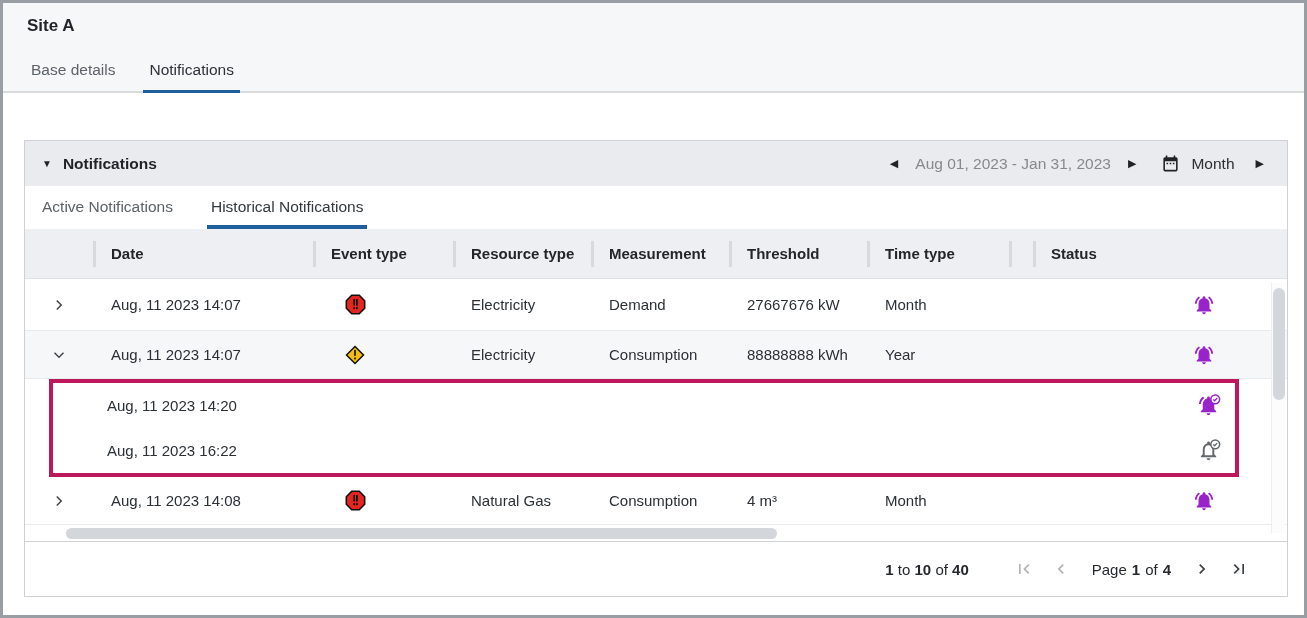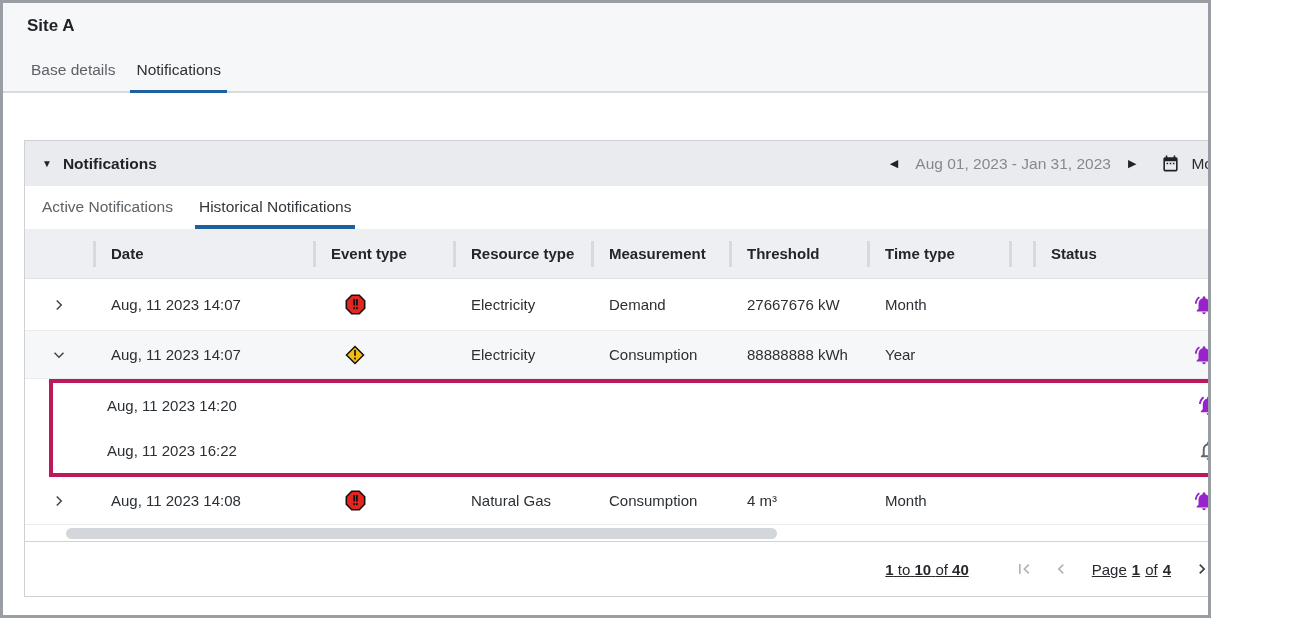--- a/index.html
+++ b/index.html
@@ -1,40 +1,40 @@
 <!DOCTYPE html>
 <html><head>
 <meta charset="utf-8">
 <style>
   * { box-sizing: border-box; }
   body { margin:0; background:#ffffff; font-family:"Liberation Sans", sans-serif; }
-  .frame { position:relative; width:1211px; height:618px; border:3px solid #999ea5; background:#fff; overflow:hidden; }
+  .frame { position:relative; width:1307px; height:618px; border:3px solid #999ea5; background:#fff; overflow:hidden; }
 
   
   .topbar { background:#f6f7f8; }
   .page-title { margin:0; padding:13px 0 0 24px; font-size:17px; font-weight:700; color:#1f2328; }
-  .tabs { display:flex; gap:9px; padding:25px 0 0 22px; border-bottom:2px solid #d8dbde; }
+  .tabs { display:flex; gap:22px; padding:25px 0 0 22px; border-bottom:2px solid #d8dbde; }
   .tab { font-size:15.5px; color:#5c6267; padding:0 6px 12px 6px; position:relative; cursor:pointer; }
   .tab.active { color:#2d3136; }
   .tab.active::after { content:""; position:absolute; left:0; right:0; bottom:-2px; height:3px; background:#1e609e; }
 
   
   .card { position:absolute; left:21px; top:137px; width:1264px; height:457px; border:1px solid #cdd1d5; background:#fff; }
 
   .panel-header { height:45px; background:#e9ebee; display:flex; justify-content:space-between; align-items:center; padding:0 14px 0 17px; }
   .panel-title-group { display:flex; align-items:center; gap:11px; font-size:15.5px; font-weight:700; color:#1f2328; }
   .tri { font-size:10px; color:#1f2328; cursor:pointer; }
   .period-group { display:flex; align-items:center; font-size:15.5px; color:#2a2e33; }
   .nav-arrow { font-size:11px; color:#1f2328; padding:0 9px; cursor:pointer; }
   .range { color:#85898e; margin:0 8px; cursor:pointer; }
   .cal { margin:0 11px 0 16px; cursor:pointer; display:flex; }
   .period-label { margin:0 12px 0 0; cursor:pointer; }
 
   
-  .subtabs { display:flex; gap:18px; padding-left:13px; height:43px; align-items:stretch; }
+  .subtabs { display:flex; gap:30px; padding-left:13px; height:43px; align-items:stretch; }
   .subtab { font-size:15.5px; color:#5c6267; padding:12px 4px 0 4px; position:relative; cursor:pointer; }
   .subtab.active { color:#33383d; }
   .subtab.active::after { content:""; position:absolute; left:0; right:0; bottom:0; height:4px; background:#1e609e; }
 
   
   .table { position:relative; font-size:15px; color:#2b3035; }
   .trow { display:grid; grid-template-columns:68px 220px 140px 138px 138px 138px 142px 24px 1fr; align-items:center; }
   .thead { height:50px; background:#edeff2; font-weight:700; color:#22262b; border-bottom:1px solid #dfe2e5; }
   .thead .cell { position:relative; padding-left:18px; height:26px; line-height:26px; }
   .thead .cell.divider::before { content:""; position:absolute; left:0; top:0; width:3px; height:26px; background:#d7dadd; }
@@ -50,21 +50,21 @@
   .highlight-box { border:4px solid #be185d; margin:0 48px 0 24px; background:#fff; }
   .subrow { display:flex; justify-content:space-between; align-items:center; height:45px; padding:0 14px 0 54px; }
 
   
   .hscroll { position:relative; height:17px; border-bottom:1px solid #cfd2d6; background:#fff; }
   .hthumb { position:absolute; left:41px; top:3px; width:711px; height:11px; border-radius:6px; background:#d3d6da; cursor:pointer; }
   .vscroll { position:absolute; top:142px; right:2px; width:14px; height:250px; background:#fcfcfd; border-left:1px solid #eceef0; }
   .vthumb { position:absolute; top:5px; left:1px; width:12px; height:112px; border-radius:7px; background:#d3d6da; cursor:pointer; }
 
   
-  .pager { display:flex; justify-content:flex-end; align-items:center; gap:17px; padding:17px 38px 0 0; font-size:15px; color:#25292e;text-decoration:underline; }
+  .pager { display:flex; justify-content:flex-end; align-items:center; gap:17px; padding:17px 38px 0 0; font-size:15px; color:#25292e; }
   .range-info { margin-right:28px; }
   .range-info b, .page-group b { font-weight:700; }
   .pg-icon { display:flex; cursor:pointer; }
   .page-group { display:flex; gap:5px; align-items:flex-start; margin:0 4px; }
   svg { display:block; }
 </style>
 </head>
 <body>
 
 <div class="frame">

